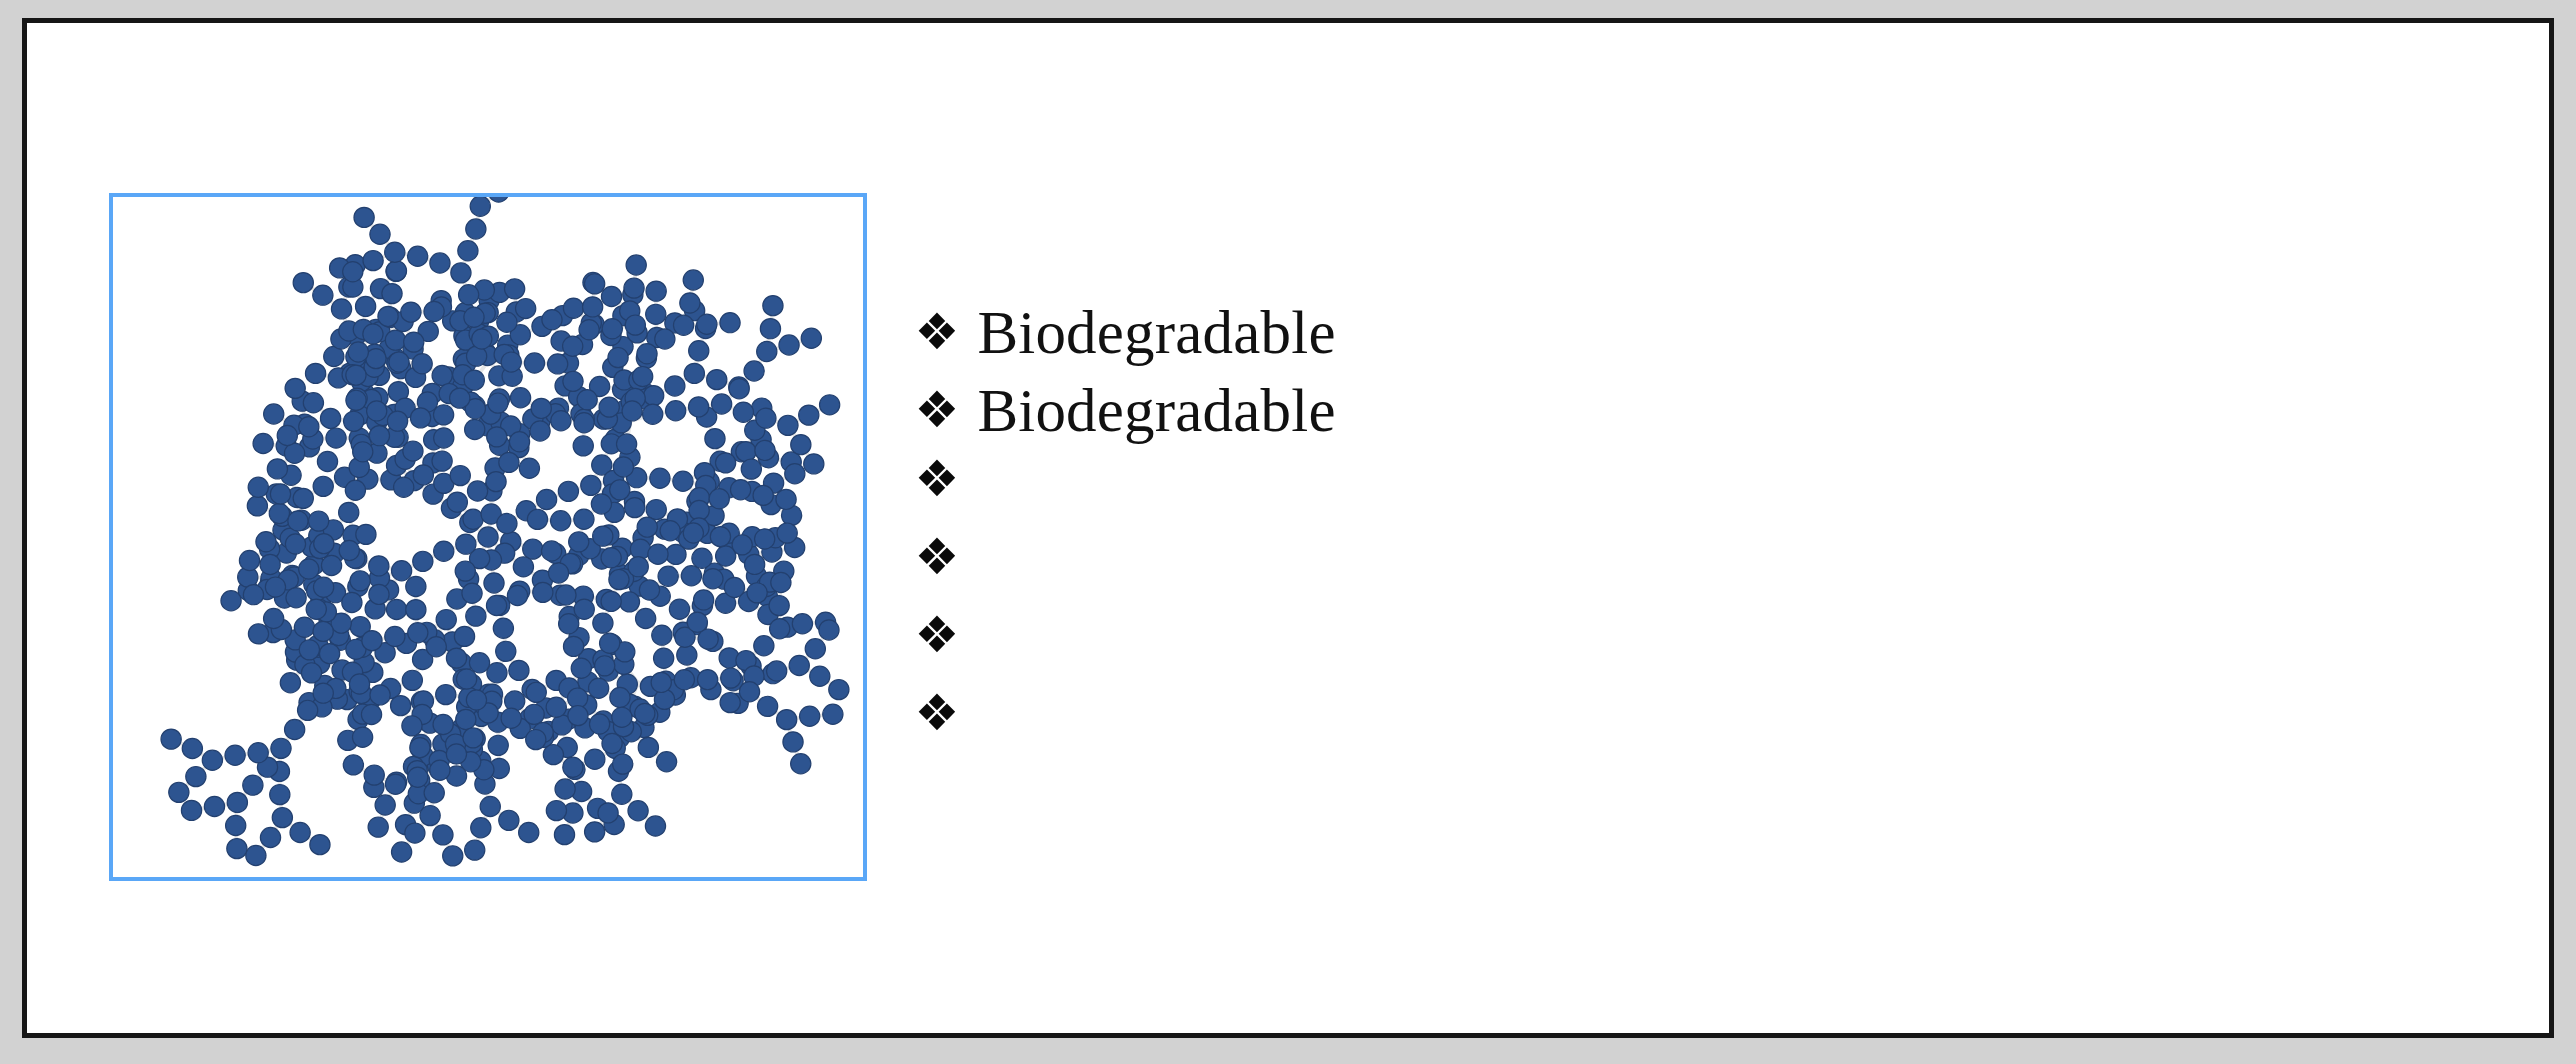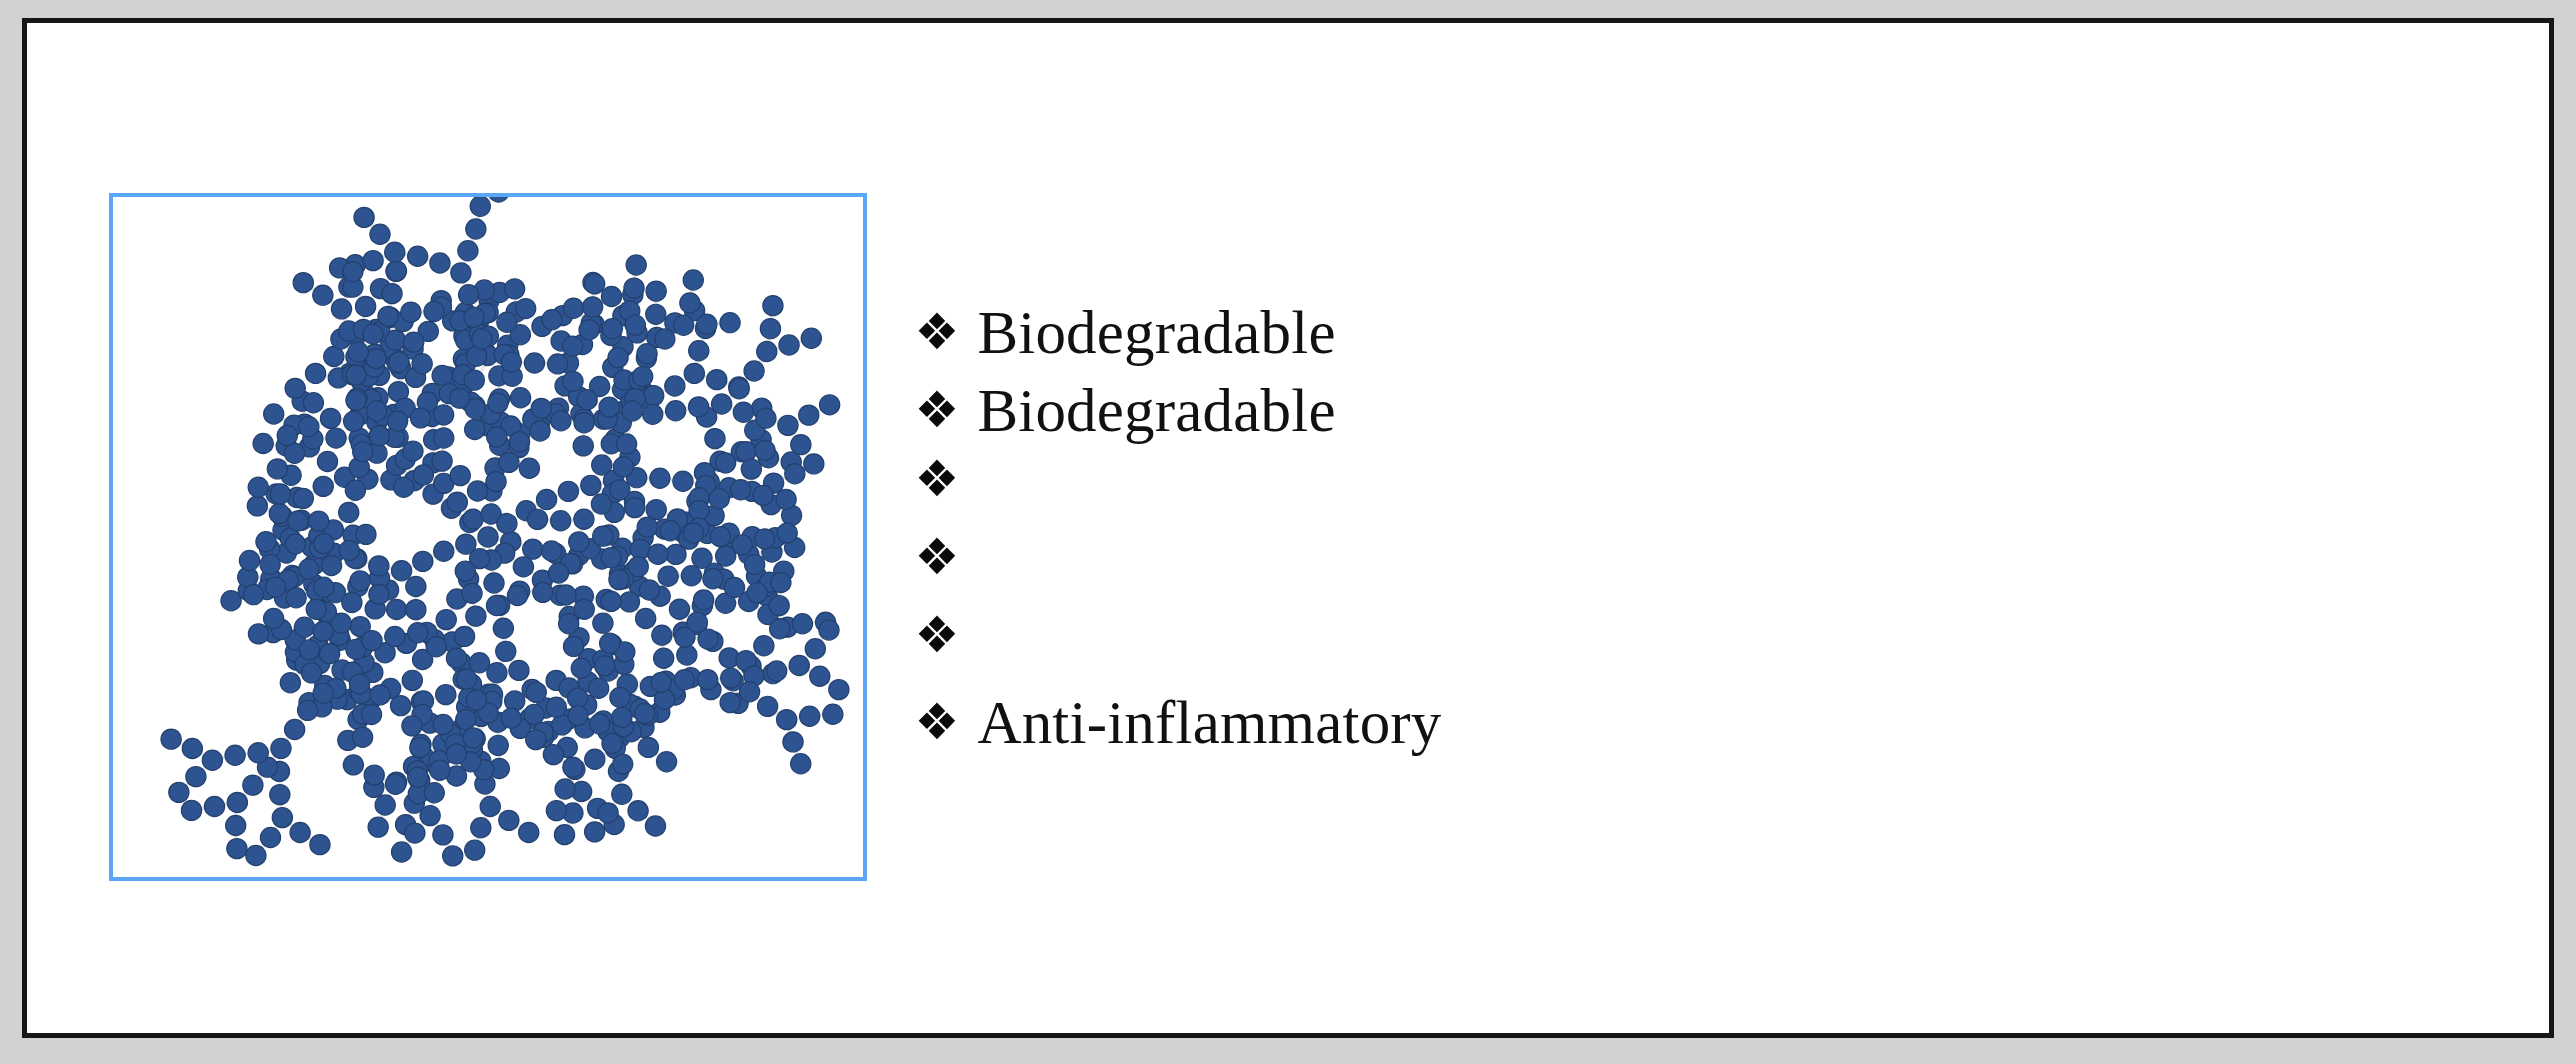--- a/index.html
+++ b/index.html
@@ -1719,21 +1719,20 @@
         <div class="benefit-row">
           <span class="benefit-bullet">❖</span>
         </div>
 
         <div class="benefit-row">
           <span class="benefit-bullet">❖</span>
         </div>
 
         <div class="benefit-row">
           <span class="benefit-bullet">❖</span>
-          <span class="benefit-text">Anti-inflammatory</span>
         </div>
 
       </div>
 
     </div>
   </div>
 </div>
 
 
 </body></html>

